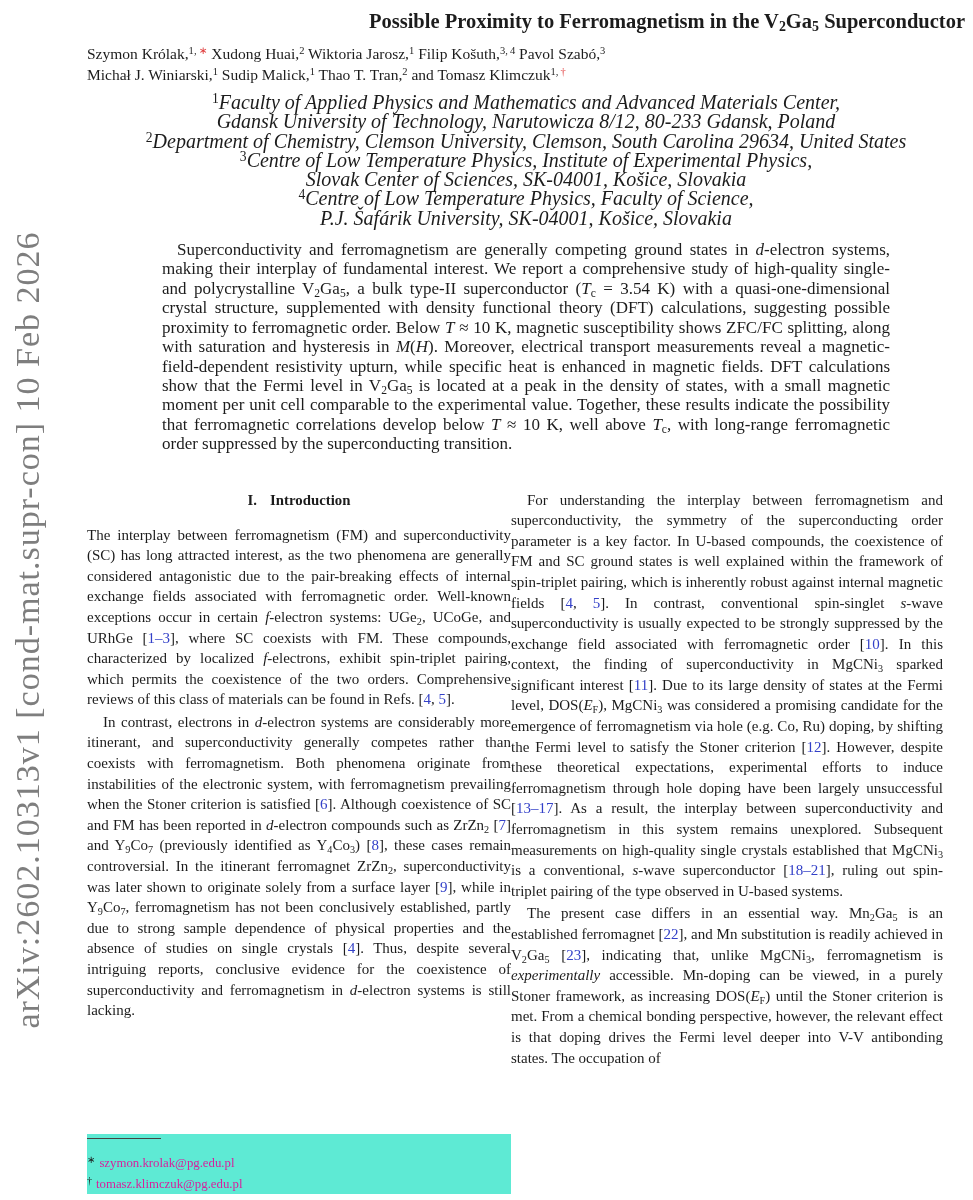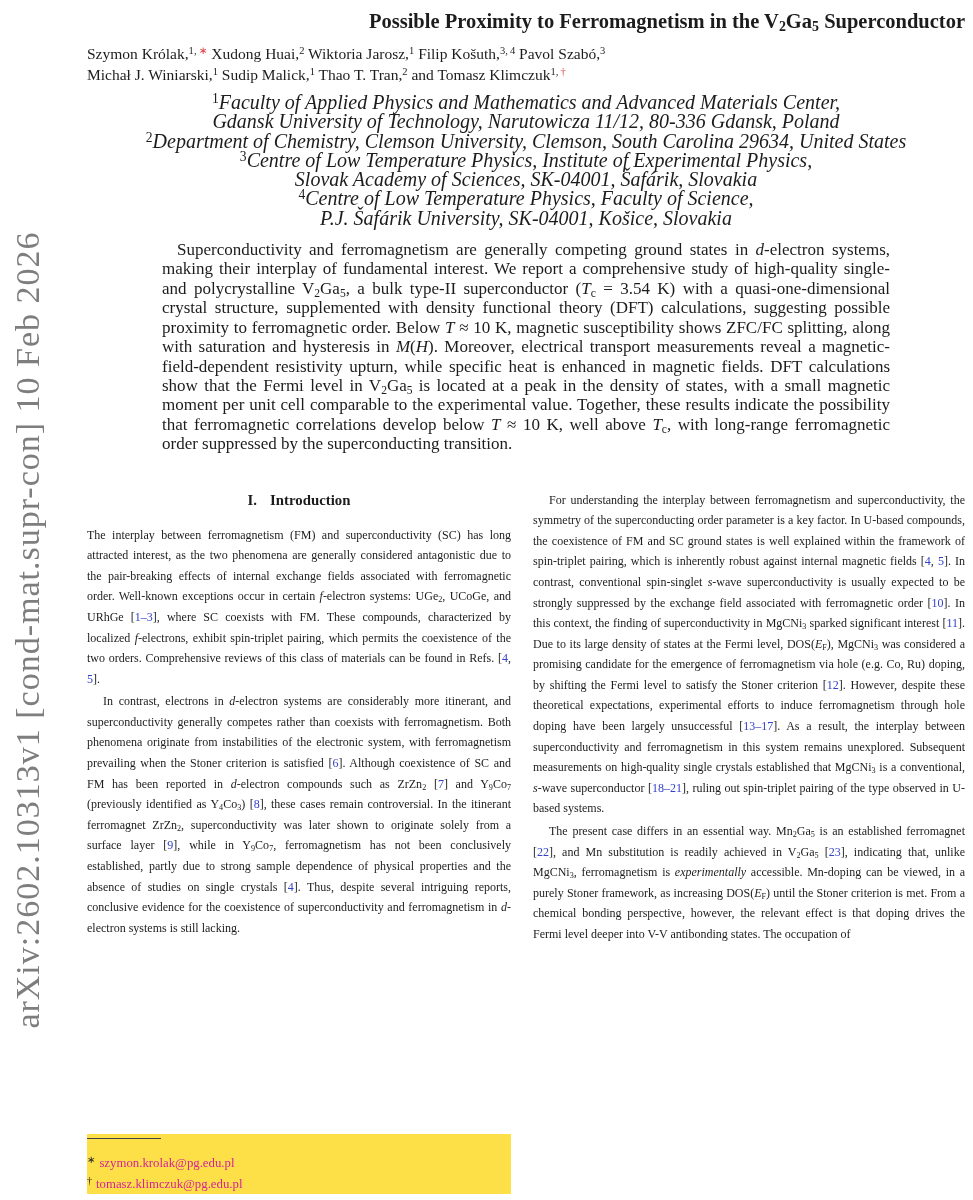--- a/index.html
+++ b/index.html
@@ -29,31 +29,31 @@
     font-size:20.5px;font-weight:bold;line-height:26px;
   }
   .authors-wrap{margin-top:9px;}
   .authors{text-align:left;font-size:15.5px;line-height:21px;}
   .affils{margin-top:8px;text-align:center;font-style:italic;font-size:20px;line-height:19.3px;}
   .affils .t-sup{font-style:normal;}
   .abstract{
     width:728px;margin:12px auto 0;
     text-align:justify;font-size:17px;line-height:19.4px;text-indent:15px;
   }
-  .columns{display:flex;gap:22px;margin-top:36px;height:707px;overflow:hidden;}
+  .columns{display:flex;margin-top:36px;height:707px;overflow:hidden;}
   .col-left{width:424px;position:relative;}
   .col-right{width:432px;}
   .sec-heading{text-align:center;font-weight:bold;font-size:14.8px;margin:2px 0 16px;}
   .sec-gap{display:inline-block;width:13px;}
-  .para{margin:0;text-align:justify;font-size:12px;line-height:20.6px;}
+  .para{margin:0;text-align:justify;font-size:15px;line-height:20.6px;}
   .para + .para{margin-top:2px;}
   .para.indent{text-indent:16px;}
   .footnotes{
     position:absolute;left:0;bottom:3px;width:100%;
-    background:#fde047;padding-top:4px;
+    background:#5eead4;padding-top:4px;
     font-size:12.8px;line-height:18.5px;
   }
   .footnote-rule{width:74px;border-top:1.2px solid var(--rule-color);margin-bottom:12px;}
   .fn-marker{font-size:10px;vertical-align:4px;margin-right:4px;color:var(--body-text);}
   .email{color:var(--email-magenta);text-decoration:none;cursor:pointer;}
   .t-sup{font-size:0.68em;vertical-align:0.45em;line-height:0;}
   .t-sub{font-size:0.68em;vertical-align:-0.25em;line-height:0;}
   .t-i{font-style:italic;}
   .t-cite{color:var(--link-blue);cursor:pointer;}
   .t-red{color:var(--marker-red);cursor:pointer;}
@@ -69,24 +69,24 @@
 
     <h1 class="title">Possible Proximity to Ferromagnetism in the V<span class="t-sub">2</span>Ga<span class="t-sub">5</span> Superconductor</h1>
 
     <div class="authors-wrap">
       <div class="authors">Szymon Królak,<span class="t-sup">1, </span><span class="t-sup t-red">∗</span> Xudong Huai,<span class="t-sup">2</span> Wiktoria Jarosz,<span class="t-sup">1</span> Filip Košuth,<span class="t-sup">3, 4</span> Pavol Szabó,<span class="t-sup">3</span></div>
       <div class="authors">Michał J. Winiarski,<span class="t-sup">1</span> Sudip Malick,<span class="t-sup">1</span> Thao T. Tran,<span class="t-sup">2</span> and Tomasz Klimczuk<span class="t-sup">1, </span><span class="t-sup t-red">†</span></div>
     </div>
 
     <div class="affils">
       <div><span class="t-sup">1</span>Faculty of Applied Physics and Mathematics and Advanced Materials Center,</div>
-      <div>Gdansk University of Technology, Narutowicza 11/12, 80-336 Gdansk, Poland</div>
+      <div>Gdansk University of Technology, Narutowicza 8/12, 80-233 Gdansk, Poland</div>
       <div><span class="t-sup">2</span>Department of Chemistry, Clemson University, Clemson, South Carolina 29634, United States</div>
       <div><span class="t-sup">3</span>Centre of Low Temperature Physics, Institute of Experimental Physics,</div>
-      <div>Slovak Academy of Sciences, SK-04001, Šafárik, Slovakia</div>
+      <div>Slovak Center of Sciences, SK-04001, Košice, Slovakia</div>
       <div><span class="t-sup">4</span>Centre of Low Temperature Physics, Faculty of Science,</div>
       <div>P.J. Šafárik University, SK-04001, Košice, Slovakia</div>
     </div>
 
     <div class="abstract">Superconductivity and ferromagnetism are generally competing ground states in <span class="t-i">d</span>-electron systems, making their interplay of fundamental interest. We report a comprehensive study of high-quality single- and polycrystalline V<span class="t-sub">2</span>Ga<span class="t-sub">5</span>, a bulk type-II superconductor (<span class="t-i">T</span><span class="t-sub">c</span> = 3.54 K) with a quasi-one-dimensional crystal structure, supplemented with density functional theory (DFT) calculations, suggesting possible proximity to ferromagnetic order. Below <span class="t-i">T</span> ≈ 10 K, magnetic susceptibility shows ZFC/FC splitting, along with saturation and hysteresis in <span class="t-i">M</span>(<span class="t-i">H</span>). Moreover, electrical transport measurements reveal a magnetic-field-dependent resistivity upturn, while specific heat is enhanced in magnetic fields. DFT calculations show that the Fermi level in V<span class="t-sub">2</span>Ga<span class="t-sub">5</span> is located at a peak in the density of states, with a small magnetic moment per unit cell comparable to the experimental value. Together, these results indicate the possibility that ferromagnetic correlations develop below <span class="t-i">T</span> ≈ 10 K, well above <span class="t-i">T</span><span class="t-sub">c</span>, with long-range ferromagnetic order suppressed by the superconducting transition.</div>
 
     <div class="columns">
 
       <div class="col col-left">
         <div class="sec-heading">

